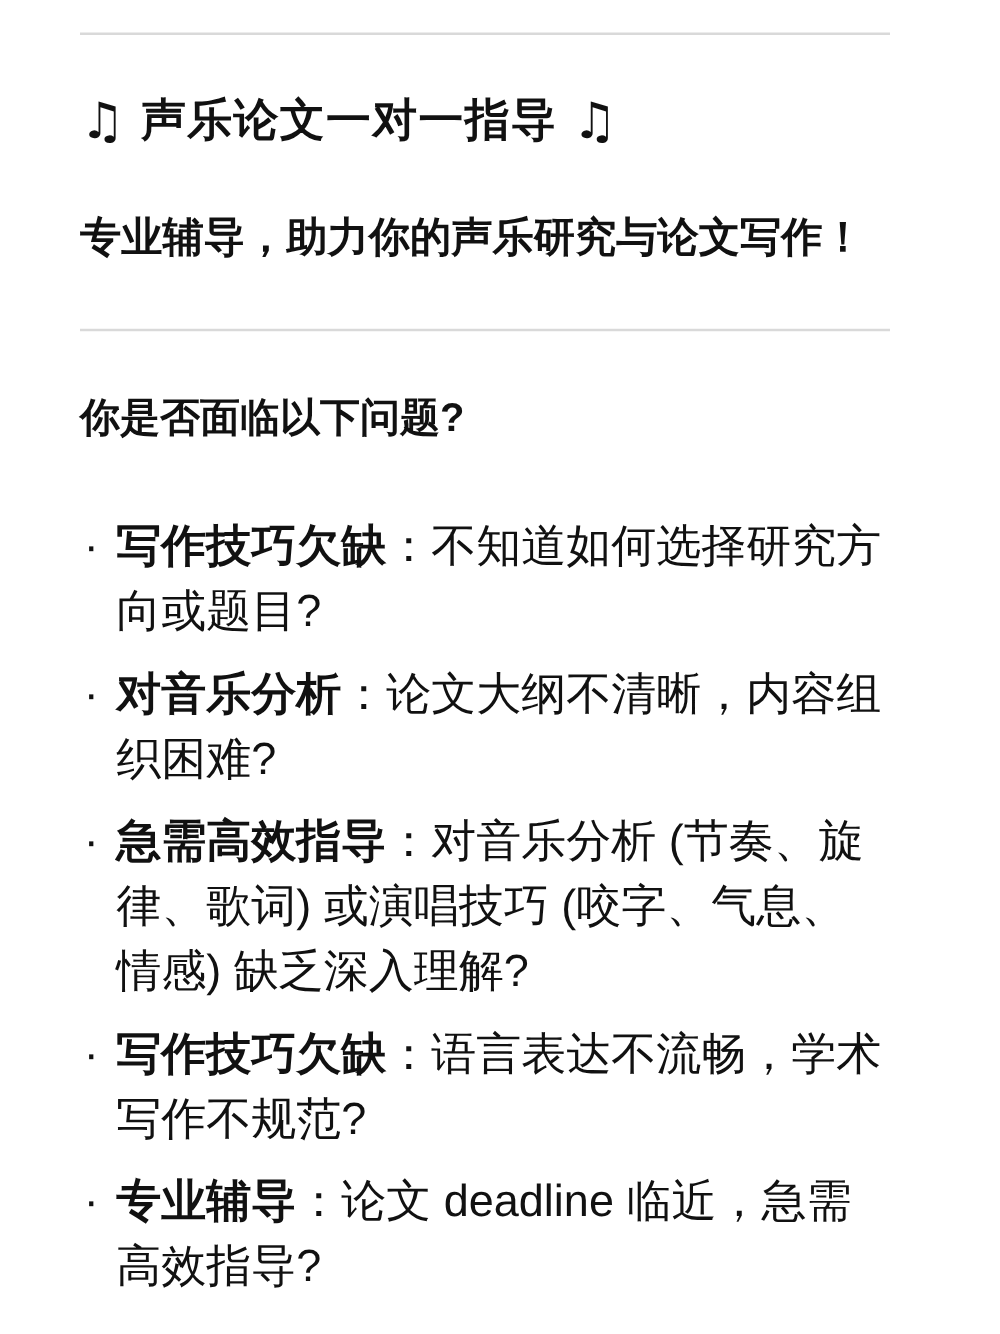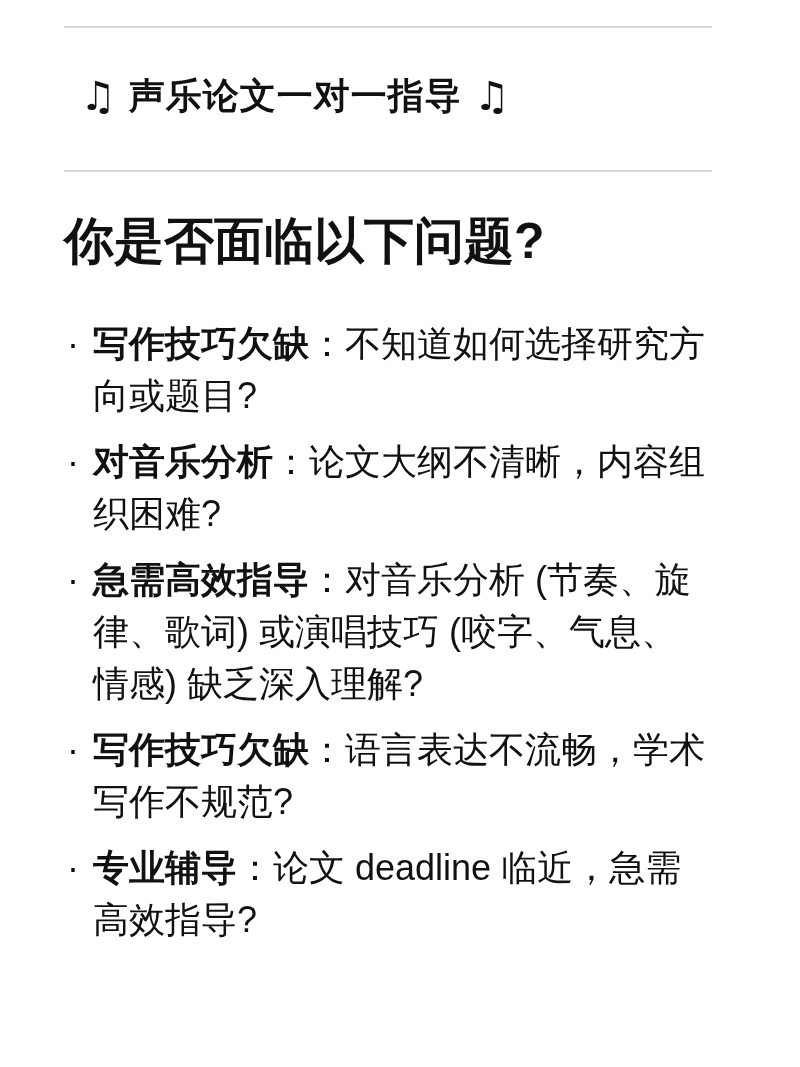--- a/index.html
+++ b/index.html
@@ -27,21 +27,21 @@
   }
   hr.divider {
     border: none;
     border-top: 2px solid var(--divider);
     margin: 0;
     width: 100%;
   }
   hr.divider-top { margin-top: 26px; }
   hr.divider-mid { margin-top: 50px; }
   .title {
-    margin: 44px 0 0 16px;
+    margin: 44px 0 0 0;
     font-size: 36px;
     font-weight: 700;
     line-height: 48px;
     letter-spacing: 1px;
     white-space: nowrap;
   }
   .note {
     font-family: "DejaVu Sans", sans-serif;
     font-size: 40px;
     font-weight: 400;
@@ -51,21 +51,21 @@
   .note-right { margin-left: 12px; }
   .subtitle {
     margin: 46px 0 0 0;
     font-size: 33px;
     font-weight: 700;
     line-height: 46px;
     white-space: nowrap;
   }
   .section-heading {
     margin: 46px 0 0 0;
-    font-size: 50px;
+    font-size: 32px;
     font-weight: 700;
     line-height: 46px;
   }
   .problem-list {
     list-style: none;
     margin: 54px 0 0 0;
     padding: 0 0 0 29px;
   }
   .problem-list li {
     position: relative;
@@ -85,20 +85,21 @@
 </style>
 </head>
 <body>
 
 <div class="page">
 
   <hr class="divider divider-top">
 
   <h2 class="title"><span class="note note-left">♫</span><span>声乐论文一对一指导</span><span class="note note-right">♫</span></h2>
 
+  <p class="subtitle">专业辅导，助力你的声乐研究与论文写作！</p>
 
   <hr class="divider divider-mid">
 
   <h3 class="section-heading">你是否面临以下问题?</h3>
 
   <ul class="problem-list">
       <li><span class="bullet">·</span><span class="problem-label">写作技巧欠缺</span><span>：</span><span>不知道如何选择研究方向或题目?</span></li>
       <li><span class="bullet">·</span><span class="problem-label">对音乐分析</span><span>：</span><span>论文大纲不清晰，内容组织困难?</span></li>
       <li><span class="bullet">·</span><span class="problem-label">急需高效指导</span><span>：</span><span>对音乐分析 (节奏、旋律、歌词) 或演唱技巧 (咬字、气息、情感) 缺乏深入理解?</span></li>
       <li><span class="bullet">·</span><span class="problem-label">写作技巧欠缺</span><span>：</span><span>语言表达不流畅，学术写作不规范?</span></li>

